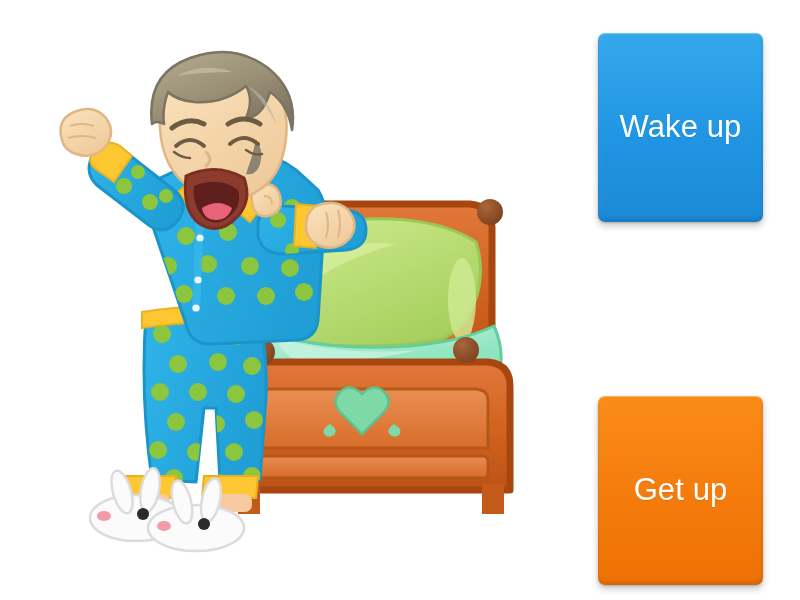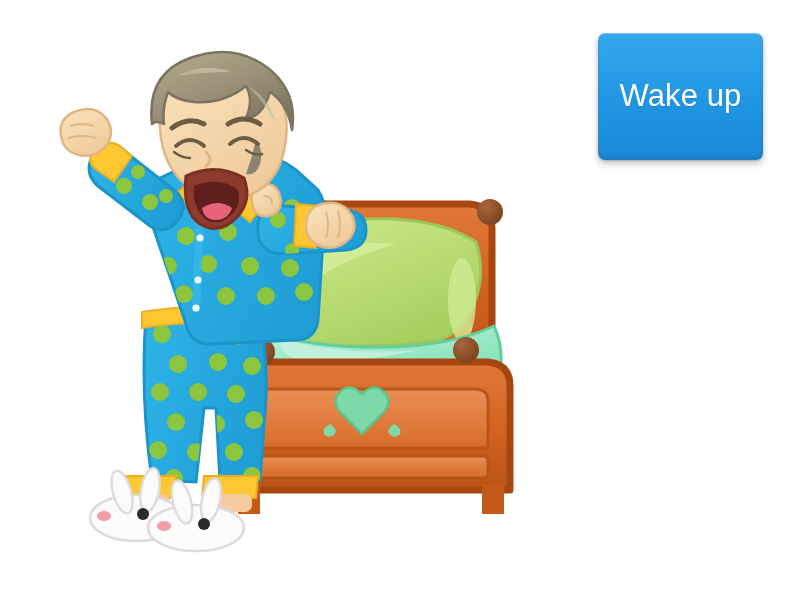--- a/index.html
+++ b/index.html
@@ -42,21 +42,21 @@
     position: absolute;
     left: 596px;
     top: 0;
     width: 204px;
     height: 600px;
   }
   .tile {
     position: absolute;
     left: 2px;
     width: 165px;
-    height: 127px;
+    height: 189px;
     border-radius: 7px;
     display: flex;
     align-items: center;
     justify-content: center;
     box-sizing: border-box;
     padding: 4px 9px;
     box-shadow: 0 4px 7px rgba(0,0,0,0.22),
                 0 1px 2px rgba(0,0,0,0.16);
     cursor: pointer;
     user-select: none;
@@ -352,15 +352,18 @@
     </svg>
   </div>
 
   <div id="answer-tiles">
 
     <div class="tile" id="tile-0" style="background: linear-gradient(rgb(53, 168, 236) 0%, rgb(33, 150, 227) 52%, rgb(27, 138, 214) 100%);">
       <span class="tile-label" style="color: rgb(255, 255, 255);">Wake up</span>
     </div>
 
 
+    <div class="tile" id="tile-2" style="background: linear-gradient(rgb(251, 140, 23) 0%, rgb(244, 124, 12) 52%, rgb(238, 113, 3) 100%);">
+      <span class="tile-label" style="color: rgb(255, 255, 255);">Get up</span>
+    </div>
 
   </div>
 </div>
 
 </body></html>

